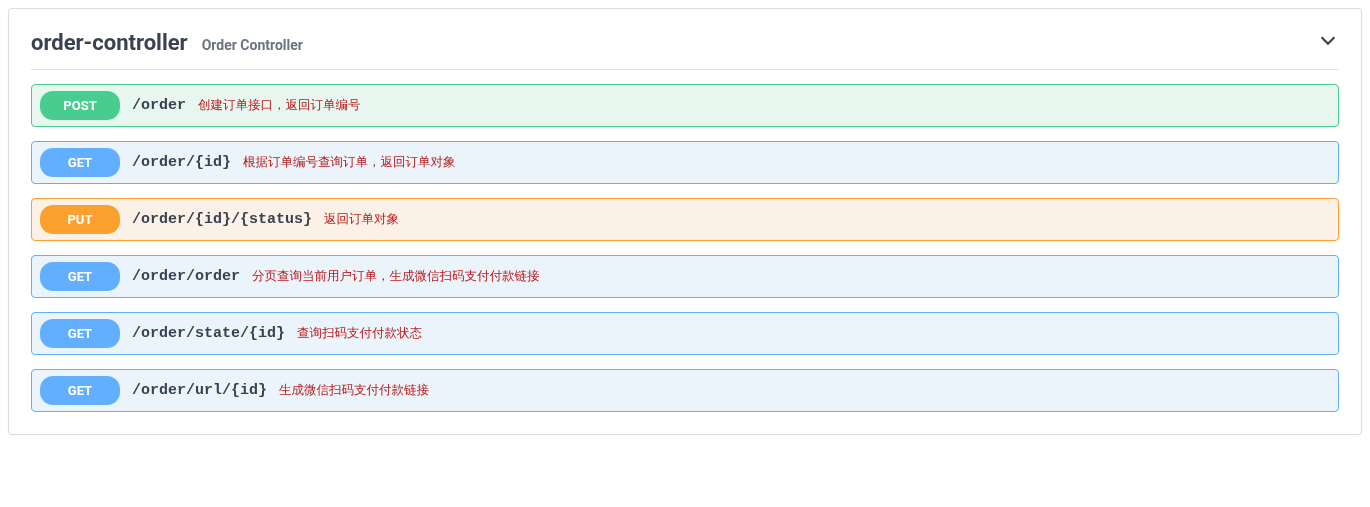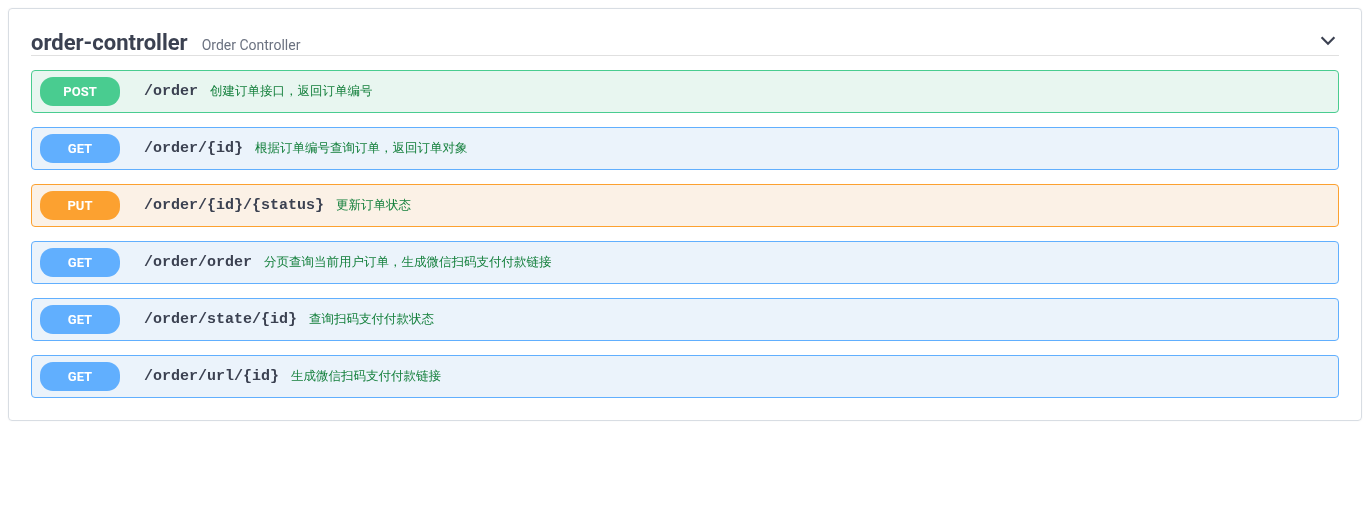--- a/index.html
+++ b/index.html
@@ -12,38 +12,38 @@
   .section {
     border: 1px solid #d8dde3;
     border-radius: 4px;
     padding: 14px 22px 22px 22px;
     box-shadow: 0 0 2px rgba(0,0,0,0.05);
   }
   .section-header {
     display: flex;
     align-items: center;
     justify-content: space-between;
-    padding: 6px 0 0 0;
+    padding: 6px 0 14px 0;
     border-bottom: 1px solid rgba(0,0,0,0.12);
     cursor: pointer;
   }
   .section-title-wrap {
     display: flex;
     align-items: baseline;
     gap: 14px;
   }
   .section-title {
     font-size: 22px;
     font-weight: 700;
     color: #3b4151;
   }
   .section-subtitle {
     font-size: 14px;
     color: #6b7280;
-    font-weight: 400;
+    font-weight: 700;
   }
   .chevron {
     width: 22px;
     height: 22px;
     stroke: #3b4151;
     stroke-width: 2.4;
     fill: none;
   }
   .ops {
     margin-top: 14px;
@@ -73,25 +73,25 @@
     font-family: inherit;
   }
   .method.post { background: #49cc90; }
   .method.get  { background: #61affe; }
   .method.put  { background: #fca130; }
   .path {
     font-family: "SFMono-Regular", Consolas, "Liberation Mono", Menlo, monospace;
     font-size: 15px;
     font-weight: 700;
     color: #3b4151;
-    margin-left: 24px;
+    margin-left: 12px;
   }
   .summary {
     font-size: 12.5px;
-    color: #15803d;
+    color: #b91c1c;
     margin-left: 12px;
   }
 </style>
 </head>
 <body>
 
 <div class="section">
 
   <div class="section-header">
     <div class="section-title-wrap">
@@ -115,21 +115,21 @@
 
     <div class="op get">
       <span class="method get">GET</span>
       <span class="path">/order/{id}</span>
       <span class="summary">根据订单编号查询订单，返回订单对象</span>
     </div>
 
     <div class="op put">
       <span class="method put">PUT</span>
       <span class="path">/order/{id}/{status}</span>
-      <span class="summary">更新订单状态</span>
+      <span class="summary">返回订单对象</span>
     </div>
 
     <div class="op get">
       <span class="method get">GET</span>
       <span class="path">/order/order</span>
       <span class="summary">分页查询当前用户订单，生成微信扫码支付付款链接</span>
     </div>
 
     <div class="op get">
       <span class="method get">GET</span>

